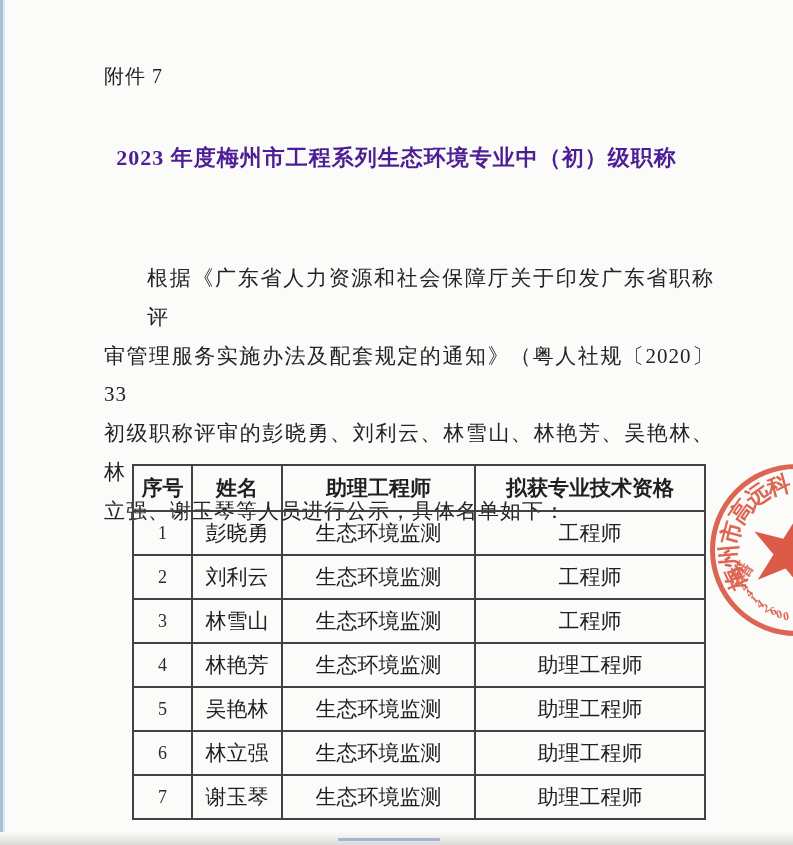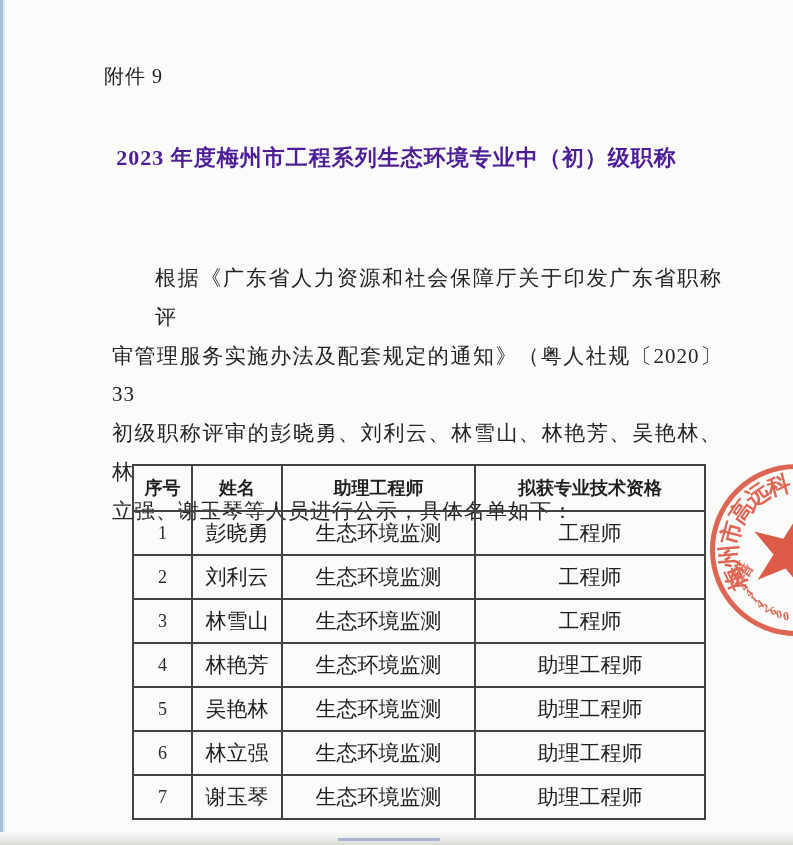--- a/index.html
+++ b/index.html
@@ -18,33 +18,33 @@
     background: linear-gradient(#fbfbf9 0%, #ececea 45%, #d9d9d5 100%); }
   .scroll-thumb { position: absolute; left: 338px; top: 838px; width: 102px; height: 3px;
     background: #a9b2cf; border-radius: 1px; }
 
   
   .attachment { position: absolute; left: 104px; top: 63px; font-size: 20px;
     font-family: "Liberation Serif", "DejaVu Serif", serif; color: #1f1f1f; letter-spacing: 1px; }
   .doc-title { position: absolute; left: 60px; right: 60px; top: 136px; text-align: center;
     font-family: "Liberation Serif", "DejaVu Serif", serif; font-weight: bold;
     font-size: 22px; line-height: 44px; color: #4c1d95; letter-spacing: 1px; }
-  .paragraph { position: absolute; left: 112px; top: 259px; width: 610px;
+  .paragraph { position: absolute; left: 104px; top: 259px; width: 610px;
     font-size: 21px; line-height: 38.8px; color: #242424; letter-spacing: 1px;
     font-family: "Liberation Serif", "DejaVu Serif", serif; }
   .pline { text-align: justify; text-align-last: justify; }
   .pline.first { padding-left: 43px; }
   .pline.last { text-align: right; text-align-last: left; }
 
   
   table.roster { position: absolute; left: 132px; top: 464px; border-collapse: collapse;
     table-layout: fixed; font-size: 21px; color: #1f1f1f; }
   table.roster th, table.roster td { border: 2px solid #424242; text-align: center;
     vertical-align: middle; padding: 0; overflow: hidden; white-space: nowrap; }
-  table.roster th { height: 46px; font-weight: bold; font-size: 18px; }
+  table.roster th { height: 46px; font-weight: bold; font-size: 21px; }
   table.roster td { height: 44px; font-weight: normal; }
   td.num { font-family: "Liberation Serif", "DejaVu Serif", serif; font-size: 18px; color: #2b2b2b; }
 
   
   .stamp { position: absolute; left: 0; top: 0; width: 100%; height: 100%;
     pointer-events: none; filter: blur(0.4px); opacity: 0.88; }
   .stamp-ring { position: absolute; left: 710px; top: 464px; width: 172px; height: 172px;
     border: 5px solid #d9503c; border-radius: 50%; }
   .stamp-char { position: absolute; width: 24px; height: 24px; font-size: 23px; line-height: 24px;
     color: #d9503c; font-weight: bold; text-align: center;
@@ -59,21 +59,21 @@
     transform: rotate(-58deg); opacity: .85; }
 </style>
 </head>
 <body>
 
 <div class="screen">
 
   <div class="left-edge"></div>
   <div class="left-edge2"></div>
 
-  <div class="attachment">附件 9</div>
+  <div class="attachment">附件 7</div>
 
   <div class="doc-title">
     <div>2023 年度梅州市工程系列生态环境专业中（初）级职称</div>
   </div>
 
   <div class="paragraph">
     <div class="pline first">根据《广东省人力资源和社会保障厅关于印发广东省职称评</div>
     <div class="pline">审管理服务实施办法及配套规定的通知》（粤人社规〔2020〕33</div>
     <div class="pline">初级职称评审的彭晓勇、刘利云、林雪山、林艳芳、吴艳林、林</div>
     <div class="pline last">立强、谢玉琴等人员进行公示，具体名单如下：</div>

